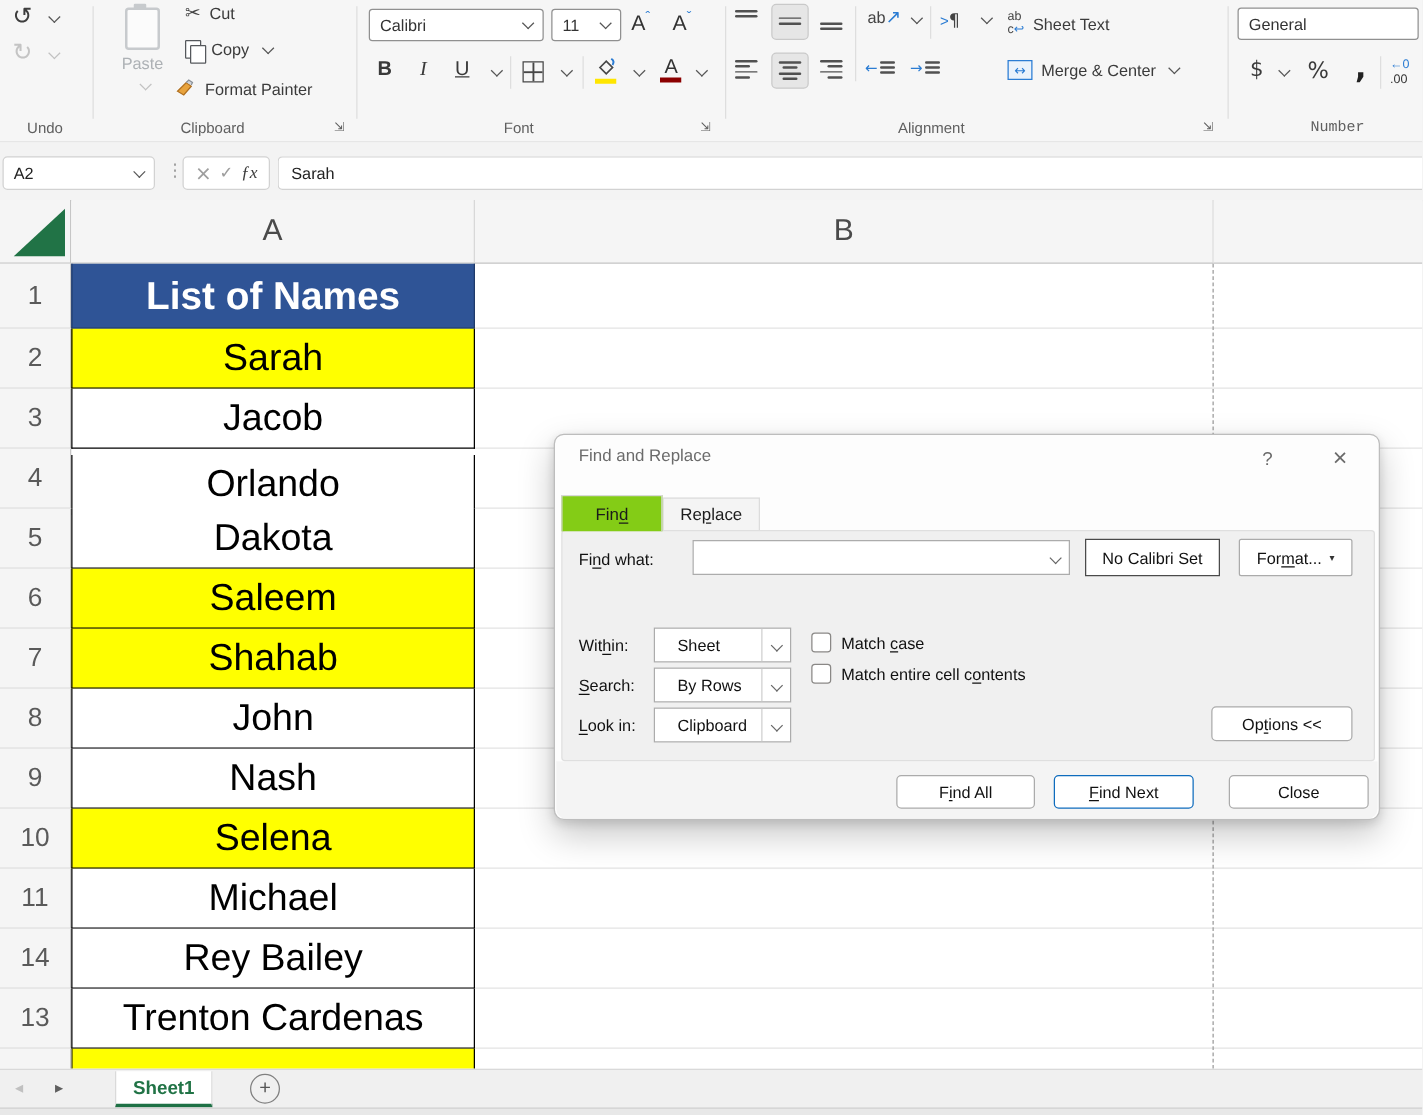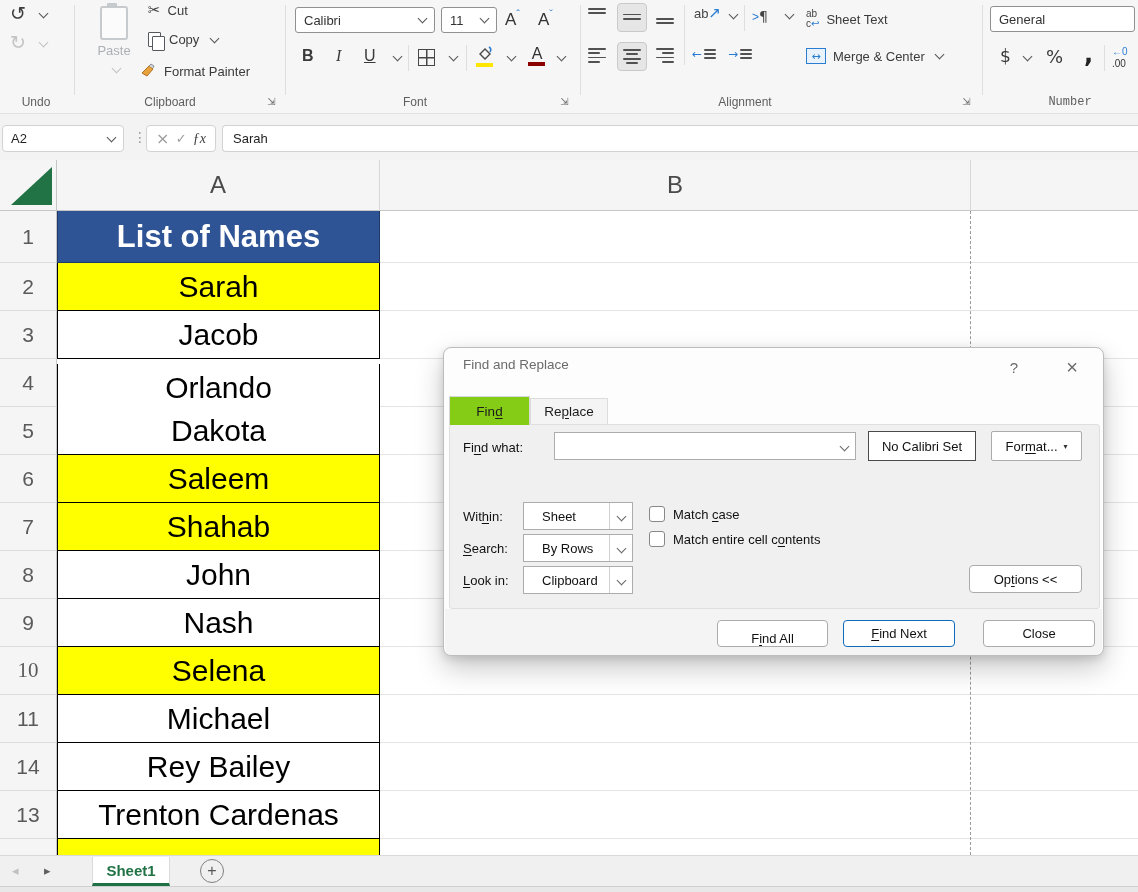--- a/index.html
+++ b/index.html
@@ -296,21 +296,21 @@
       <div class="cell yellow" style="top: 455px; height: 48px;">Saleem</div>
       <div class="rowhead" style="top: 503px; height: 48px;">7</div>
       <div class="hgrid" style="top: 550px;"></div>
       <div class="cell yellow" style="top: 503px; height: 48px;">Shahab</div>
       <div class="rowhead" style="top: 551px; height: 48px;">8</div>
       <div class="hgrid" style="top: 598px;"></div>
       <div class="cell " style="top: 551px; height: 48px;">John</div>
       <div class="rowhead" style="top: 599px; height: 48px;">9</div>
       <div class="hgrid" style="top: 646px;"></div>
       <div class="cell " style="top: 599px; height: 48px;">Nash</div>
-      <div class="rowhead" style="top: 647px; height: 48px; font-family: Liberation Serif, serif;">10</div>
+      <div class="rowhead" style="top: 647px; height: 48px;">10</div>
       <div class="hgrid" style="top: 694px;"></div>
       <div class="cell yellow" style="top: 647px; height: 48px;">Selena</div>
       <div class="rowhead" style="top: 695px; height: 48px;">11</div>
       <div class="hgrid" style="top: 742px;"></div>
       <div class="cell " style="top: 695px; height: 48px;">Michael</div>
       <div class="rowhead" style="top: 743px; height: 48px;">14</div>
       <div class="hgrid" style="top: 790px;"></div>
       <div class="cell " style="top: 743px; height: 48px;">Rey Bailey</div>
       <div class="rowhead" style="top: 791px; height: 48px;">13</div>
       <div class="hgrid" style="top: 838px;"></div>
@@ -391,21 +391,21 @@
     <div class="checkbox" style="left:205px;top:158px;z-index:4;"></div>
     <div class="dlg-label" style="left:229px;top:159px;z-index:4;">Match <u>c</u>ase</div>
     <div class="checkbox" style="left:205px;top:183px;z-index:4;"></div>
     <div class="dlg-label" style="left:229px;top:184px;z-index:4;">Match entire cell c<u>o</u>ntents</div>
 
     <div class="dbtn" style="left:525px;top:217px;width:113px;height:28px;z-index:4;">
         <span>Op<u>t</u>ions &lt;&lt;</span>
       </div>
 
     <div id="dlg-bottom"></div>
-    <div class="dbtn" style="left:273px;top:272px;width:111px;height:27px;z-index:4;align-items:flex-end;">
+    <div class="dbtn" style="left:273px;top:272px;width:111px;height:27px;z-index:4;">
         <span>F<u>i</u>nd All</span>
       </div>
     <div class="dbtn" style="left:399px;top:272px;width:112px;height:27px;border:1.5px solid #0f6cbd;z-index:4;">
         <span><u>F</u>ind Next</span>
       </div>
     <div class="dbtn" style="left:539px;top:272px;width:112px;height:27px;z-index:4;">
         <span>Close</span>
       </div>
   </div>
 

